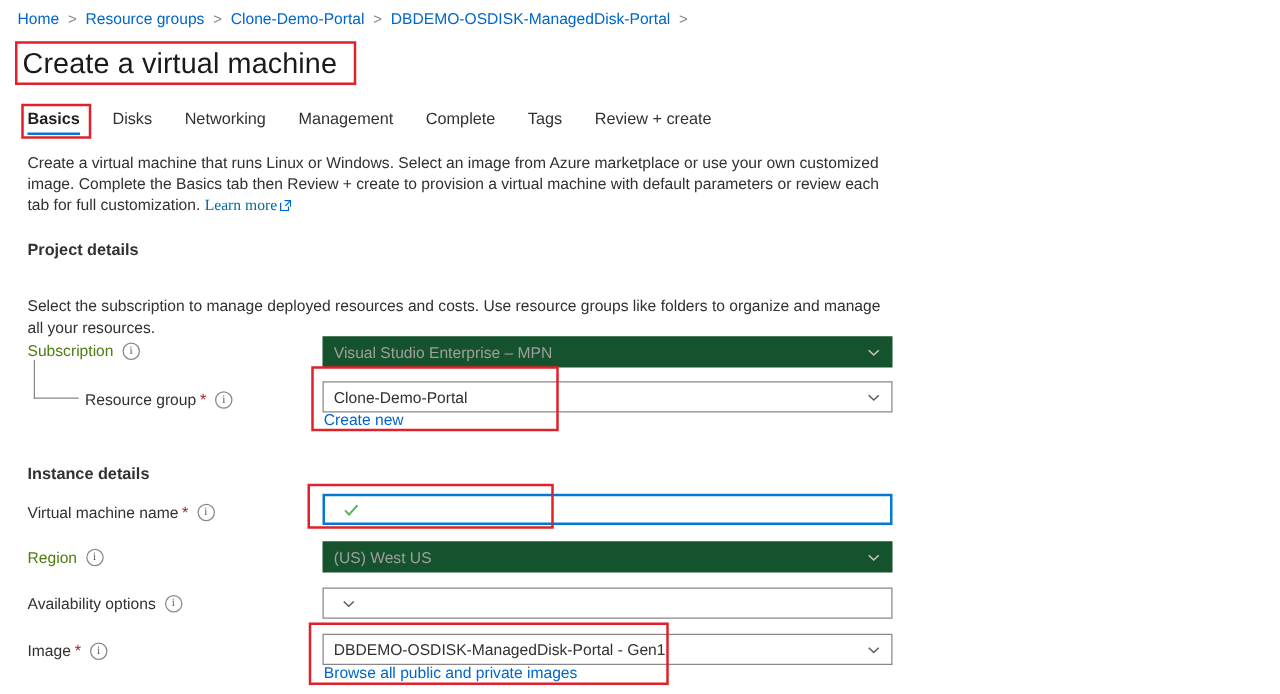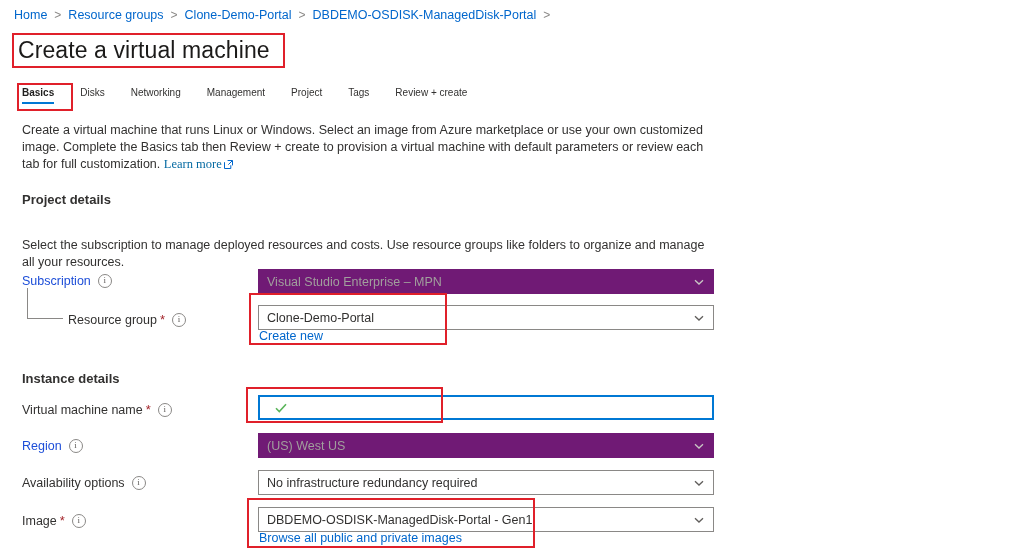--- a/index.html
+++ b/index.html
@@ -51,21 +51,21 @@
     text-align: right;
   }
 
   
   .tabs {
     position: absolute;
     left: 22px;
     top: 85px;
     display: flex;
     align-items: flex-start;
-    font-size: 10px;
+    font-size: 13px;
   }
   .tab {
     position: relative;
     padding: 2px 0 8px 0;
     margin-right: 26px;
     color: #323130;
     cursor: pointer;
     white-space: nowrap;
   }
   .tab.selected {
@@ -136,21 +136,21 @@
     position: absolute;
     left: 0;
     top: 2px;
     font-size: 12.5px;
     color: #323130;
     white-space: nowrap;
     display: flex;
     align-items: center;
   }
   .row-label.indented { left: 46px; }
-  .row-label.disabled { color: #1d4ed8; }
+  .row-label.disabled { color: #4d7c0f; }
   .req {
     color: #a4262c;
     margin-left: 3px;
     font-size: 13px;
   }
   .info-icon {
     display: inline-block;
     margin-left: 7px;
     width: 12px;
     height: 12px;
@@ -194,21 +194,21 @@
     background: #ffffff;
     border: 1px solid #8a8886;
     display: flex;
     align-items: center;
     padding: 0 8px;
     font-size: 12.5px;
     color: #323130;
     cursor: pointer;
   }
   .control.disabled {
-    background: #701a75;
+    background: #14532d;
     border: 1px solid transparent;
     color: #a19f9d;
     cursor: default;
   }
   .control.focused {
     border: 2px solid #0078d4;
     cursor: text;
   }
   .control .val {
     flex: 1;
@@ -266,21 +266,21 @@
   <span class="crumb-sep">&gt;</span>
 </div>
 
 <div class="page-title">Create a virtual machine</div>
 
 <div class="tabs">
   <div class="tab selected">Basics</div>
   <div class="tab">Disks</div>
   <div class="tab">Networking</div>
   <div class="tab">Management</div>
-  <div class="tab">Project</div>
+  <div class="tab">Complete</div>
   <div class="tab">Tags</div>
   <div class="tab">Review + create</div>
 </div>
 
 <div class="intro">
   <span>Create a virtual machine that runs Linux or Windows. Select an image from Azure marketplace or use your own customized image. Complete the Basics tab then Review + create to provision a virtual machine with default parameters or review each tab for full customization.</span>
   <span class="link">Learn more</span><span class="ext-icon"><svg width="9" height="9" viewBox="0 0 9 9">
         <path d="M0.5 2.2 L0.5 8.5 L6.8 8.5 L6.8 5.2" fill="none" stroke="#0066cc" stroke-width="1"></path>
         <path d="M3.6 0.5 L8.5 0.5 L8.5 5.4" fill="none" stroke="#0066cc" stroke-width="1"></path>
         <path d="M8.3 0.7 L4.3 4.7" stroke="#0066cc" stroke-width="1"></path>
@@ -354,21 +354,20 @@
     </span>
 </div>
 
 <div class="row" style="top:474px;">
   <div class="row-label">
     <span>Availability options</span>
     <span class="info-icon"></span>
   </div>
 </div>
 <div class="control" style="top:470px;">
-  <span class="val">No infrastructure redundancy required</span>
   <span class="chevron">
       <svg width="12" height="12" viewBox="0 0 12 12">
         <path d="M2 4.2 L6 8 L10 4.2" fill="none" stroke="#605e5c" stroke-width="1.3"></path>
       </svg>
     </span>
 </div>
 
 <div class="row" style="top:511px;">
   <div class="row-label">
     <span>Image</span>

